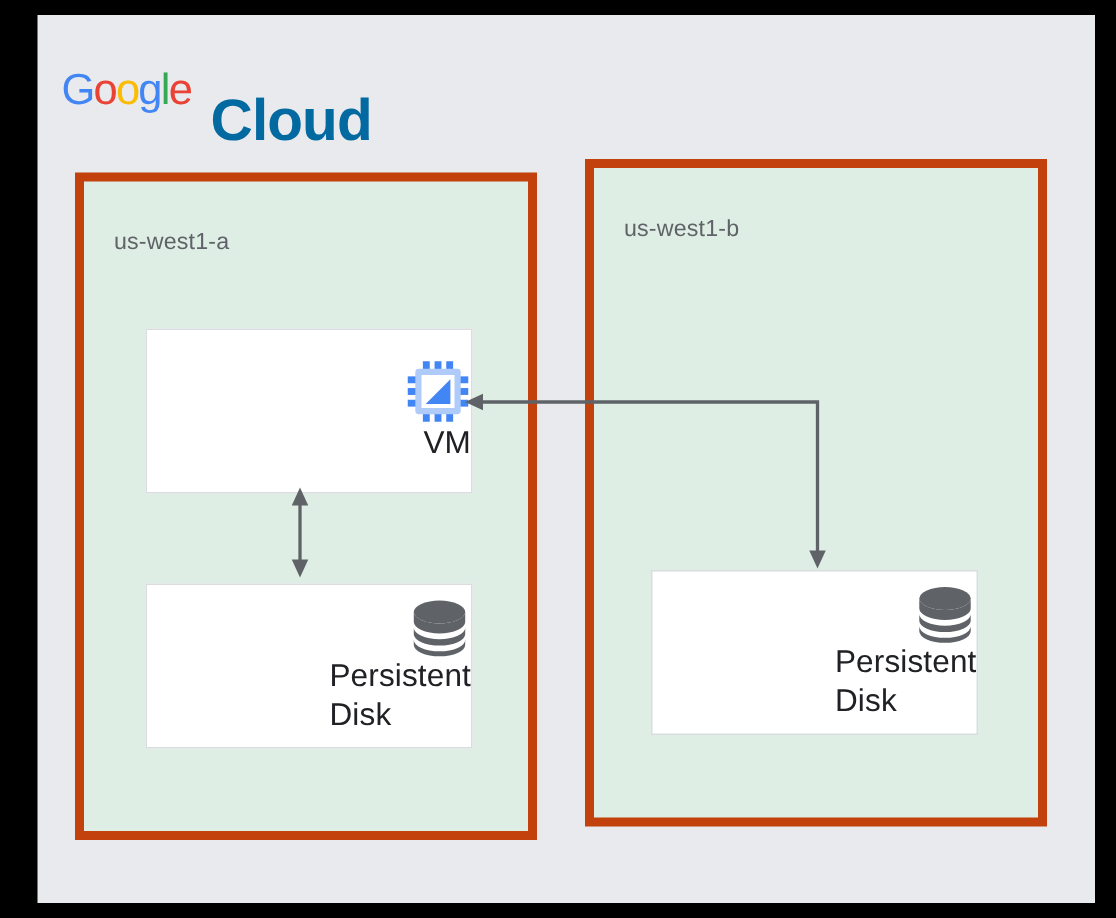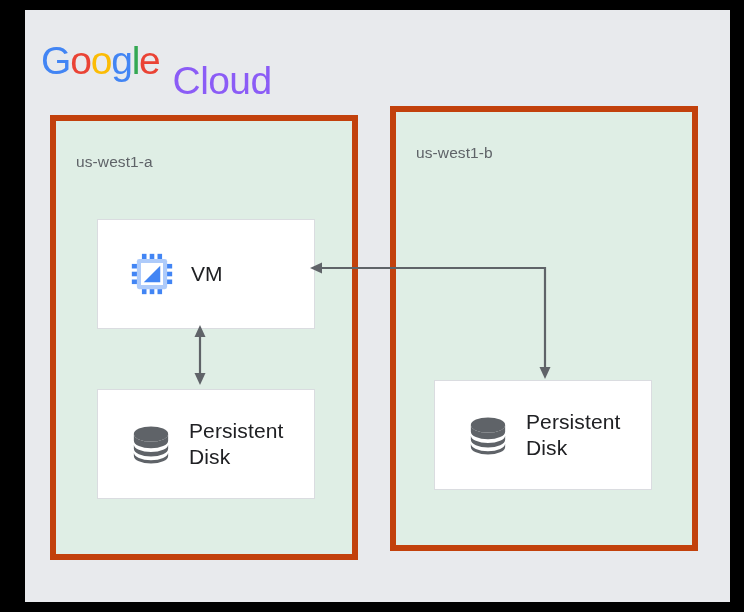--- a/index.html
+++ b/index.html
@@ -36,37 +36,37 @@
   .logo {
     position: absolute;
     left: 16px;
     top: 28px;
     height: 44px;
     display: flex;
     align-items: center;
     white-space: nowrap;
   }
   .logo-google {
-    font-size: 39px;
+    font-size: 29px;
     letter-spacing: -1.2px;
     font-weight: 400;
     line-height: 1;
   }
   .logo-google span { display: inline; }
   .l-g1 { color: #4285f4; }
   .l-o1 { color: #ea4335; }
   .l-o2 { color: #fbbc05; }
   .l-g2 { color: #4285f4; }
   .l-l  { color: #34a853; }
   .l-e  { color: #ea4335; }
   .logo-cloud {
     font-size: 39px;
     letter-spacing: -0.6px;
-    color: #8b5cf6;
-    font-weight: 400;
+    color: #0369a1;
+    font-weight: 700;
     line-height: 1;
     margin-left: 13px;
     margin-top: 40px;
   }
 
   
   .zone {
     position: absolute;
     background: #dfeee5;
     border: 6px solid #c2410c;
@@ -98,24 +98,25 @@
   .node {
     position: absolute;
     background: #ffffff;
     border: 1px solid #dadce0;
     box-sizing: border-box;
     display: flex;
     align-items: center;
   }
   .node-inner {
     display: flex;
-    align-items: center;
+    align-items: flex-end;
     width: 100%;
     padding-left: 32px;
     box-sizing: border-box;
+    flex-direction: column;
   }
   .node-label {
     font-size: 21px;
     color: #202124;
     line-height: 1.22;
     margin-left: 17px;
     white-space: pre-line;
     letter-spacing: 0.1px;
   }
   #vm-box {

